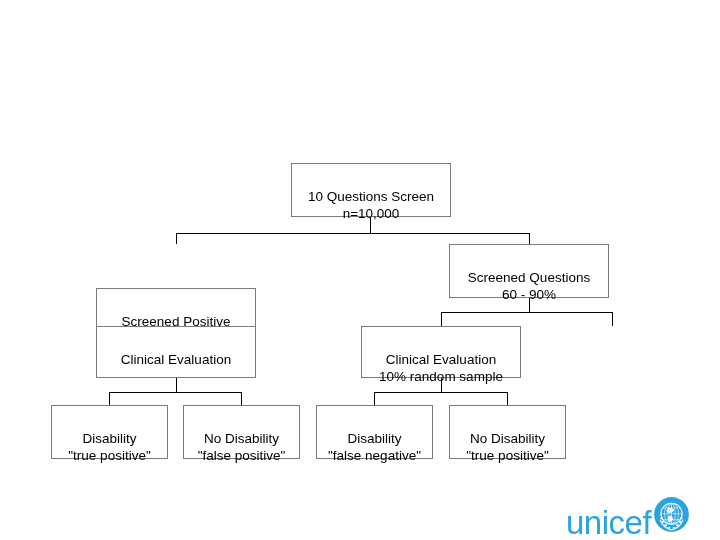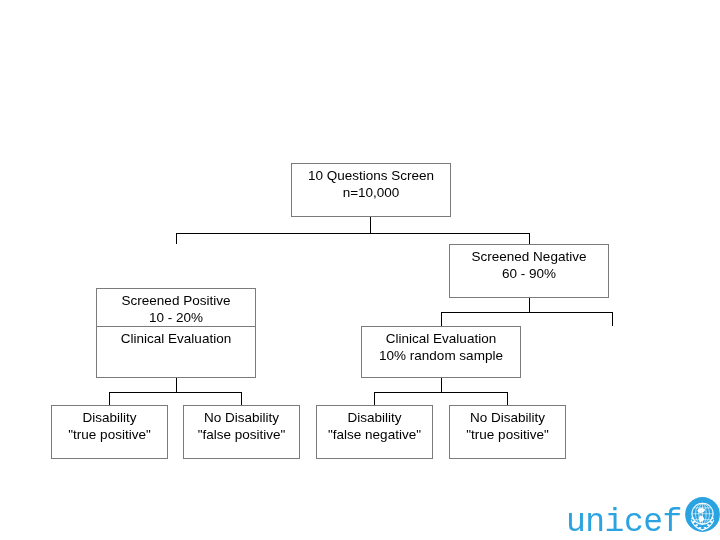--- a/index.html
+++ b/index.html
@@ -49,21 +49,21 @@
   .node {
     position: absolute;
     box-sizing: border-box;
     border: 1px solid #7b7b7b;
     background: #ffffff;
     color: #000000;
     font-family: "Liberation Sans", sans-serif;
     font-size: 13.5px;
     line-height: 1.28;
     text-align: center;
-    padding-top: 3px;
+    padding-top: 24px;
     z-index: 2;
   }
   .node .l1 { display: block; white-space: nowrap; }
   .node .l2 { display: block; white-space: nowrap; }
 
   
   .conn-v {
     position: absolute;
     width: 1px;
     background: #000000;
@@ -80,21 +80,21 @@
   #unicef-logo {
     position: absolute;
     left: 566px;
     top: 492px;
     width: 140px;
     height: 44px;
     display: flex;
     align-items: center;
   }
   #unicef-wordmark {
-    font-family: Liberation Mono, monospace;
+    font-family: Liberation Sans, sans-serif;
     font-size: 33px;
     font-weight: 500;
     color: #2BA3E0;
     letter-spacing: -0.5px;
     line-height: 1;
     margin-top: 17px;
   }
   #unicef-emblem {
     margin-left: 2px;
     width: 37px;
@@ -138,21 +138,21 @@
       <span class="l1">10 Questions Screen</span>
       <span class="l2">n=10,000</span>
     </div>
 
     <div class="node" style="left:96px; top:244px; width:160px; height:54px;margin-top:44px;">
       <span class="l1">Screened Positive</span>
       <span class="l2">10 - 20%</span>
     </div>
 
     <div class="node" style="left:449px; top:244px; width:160px; height:54px;">
-      <span class="l1">Screened Negative</span>
+      <span class="l1">Screened Questions</span>
       <span class="l2">60 - 90%</span>
     </div>
 
     <div class="node" style="left:96px; top:326px; width:160px; height:52px;">
       <span class="l1">Clinical Evaluation</span>
       <span class="l2"></span>
     </div>
 
     <div class="node" style="left:361px; top:326px; width:160px; height:52px;">
       <span class="l1">Clinical Evaluation</span>

